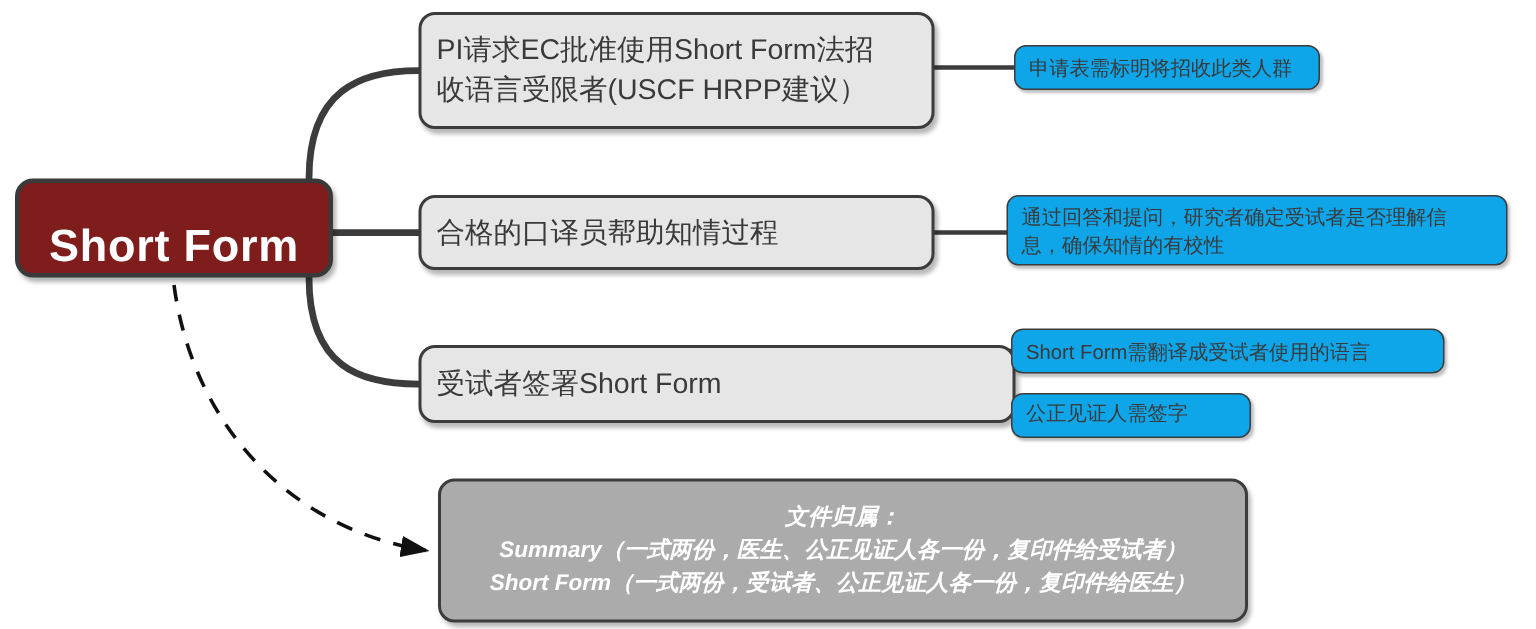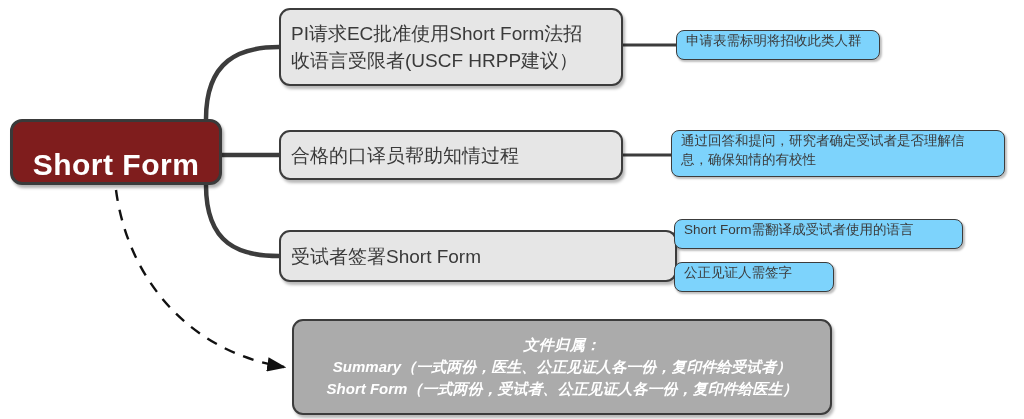--- a/index.html
+++ b/index.html
@@ -71,39 +71,39 @@
     padding: 0 10px;
     white-space: pre-line;
   }
   #branch-1 { left: 279px; top: 8px;   width: 344px; height: 78px; }
   #branch-2 { left: 279px; top: 130px; width: 344px; height: 50px; }
   #branch-3 { left: 279px; top: 230px; width: 398px; height: 52px; }
 
   
   .leaf-node {
     position: absolute;
-    background: #7dd3fc;
+    background: #0ea5e9;
     border: 1.6px solid #3C3C3C;
     border-radius: 8px;
     box-sizing: border-box;
     display: flex;
-    align-items: flex-start;
+    align-items: center;
     box-shadow: 1.5px 2px 2px rgba(0,0,0,0.25);
   }
   .leaf-label {
     color: #3A3A3A;
     font-size: 13.5px;
     line-height: 19px;
     padding: 0 9px;
     white-space: pre-line;
   }
   #leaf-1   { left: 676px; top: 30px;  width: 204px; height: 30px; }
   #leaf-2   { left: 671px; top: 130px; width: 334px; height: 47px; }
   #leaf-3   { left: 674px; top: 219px; width: 289px; height: 30px; }
-  #leaf-4   { left: 674px; top: 262px; width: 160px; height: 30px; }
+  #leaf-4   { left: 674px; top: 262px; width: 160px; height: 30px; font-family: Liberation Mono, monospace; }
 
   
   .summary-node {
     position: absolute;
     left: 292px;
     top: 319px;
     width: 540px;
     height: 96px;
     background: #ABABAB;
     border: 2.5px solid #3C3C3C;

